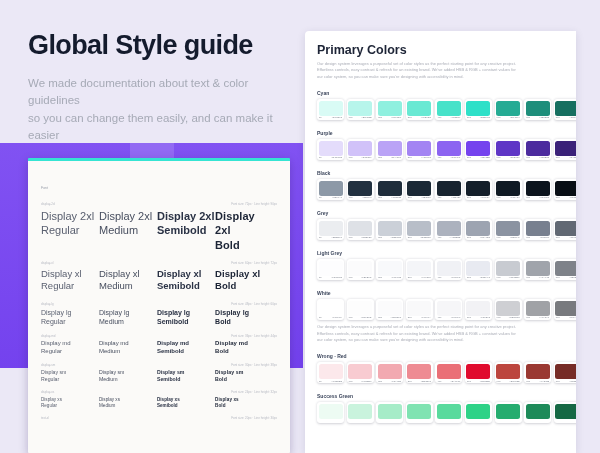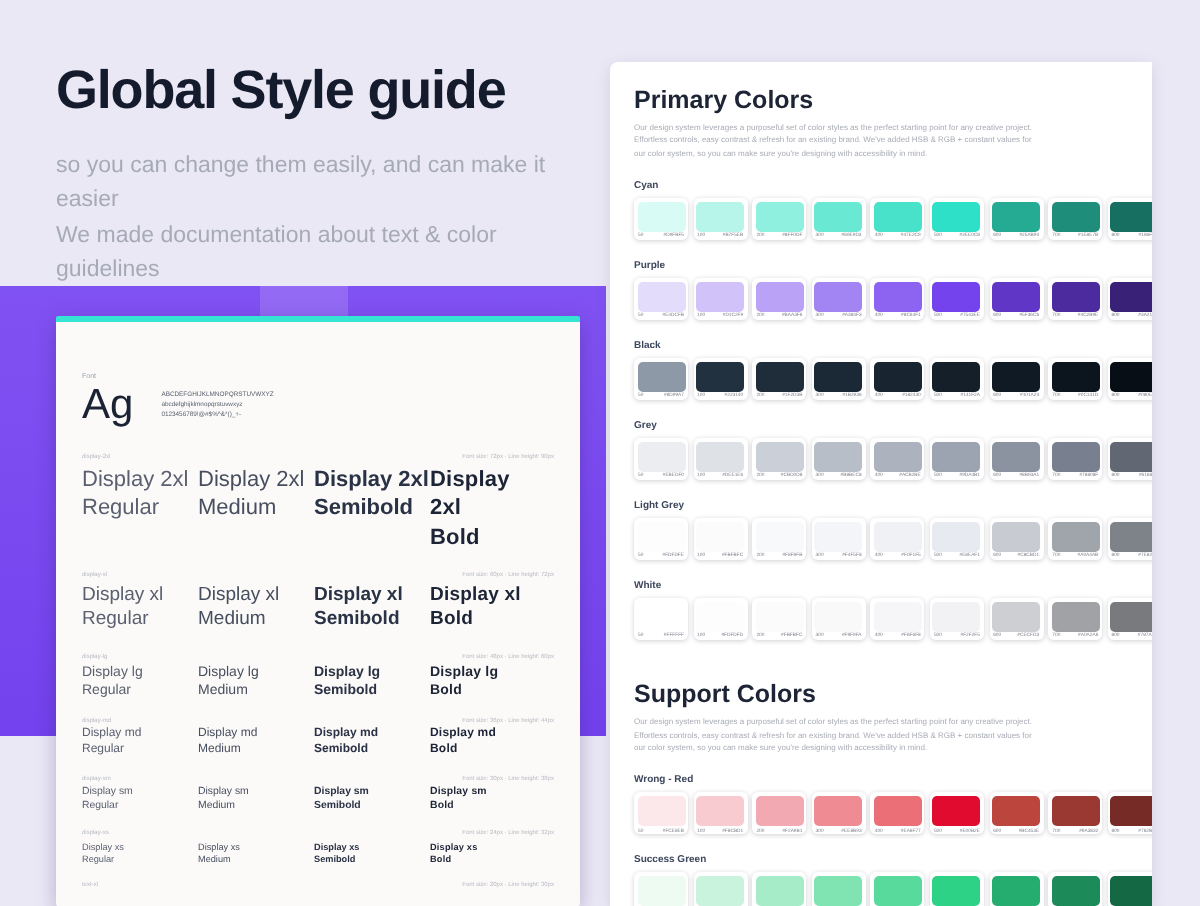--- a/index.html
+++ b/index.html
@@ -55,40 +55,32 @@
     height:4.5px; font-size:2.4px; color:#7A7F8A; padding:0 .5px; }
 </style>
 </head>
 <body>
 
 <div class="stage">
 
   <section class="hero">
     <h1>Global Style guide</h1>
     <div class="sub" id="hero-sub">
+        <div>We made documentation about text &amp; color guidelines</div>
         <div>so you can change them easily, and can make it easier</div>
-        <div>We made documentation about text &amp; color guidelines</div>
         <div>for developers.</div>
       </div>
   </section>
 
   <div class="purple-block">
     <div class="purple-stripe"></div>
   </div>
 
   <section class="typo-card">
     <div class="font-label">Font</div>
-    <div class="specimen-row">
-      <div class="ag">Ag</div>
-      <div class="alphabet" id="alphabet">
-          <div>ABCDEFGHIJKLMNOPQRSTUVWXYZ</div>
-          <div>abcdefghijklmnopqrstuvwxyz</div>
-          <div>0123456789!@#$%^&amp;*()_+-</div>
-        </div>
-    </div>
     <div id="typo-grid">
         <div class="trow">
           <div class="trow-meta">
             <span>display-2xl</span>
             <span>Font size: 72px · Line height: 90px</span>
           </div>
           <div class="trow-cells">
             <div class="tcell w400" style="font-size: 11px;">
               <div>Display 2xl</div>
               <div>Regular</div>
@@ -686,21 +678,20 @@
           </div>
           <div class="swatch">
             <div class="swatch-color" style="background: rgb(84, 86, 89);"></div>
             <div class="swatch-cap">
               <span>900</span>
               <span>#545659</span>
             </div>
           </div>
         </div>
       </div>
-      <h2 class="csection-title support">Support Colors</h2>
       <div class="cdesc">
         <div>Our design system leverages a purposeful set of color styles as the perfect starting point for any creative project.</div>
         <div>Effortless controls, easy contrast &amp; refresh for an existing brand. We've added HSB &amp; RGB + constant values for</div>
         <div>our color system, so you can make sure you're designing with accessibility in mind.</div>
       </div>
       <div class="cgroup">
         <div class="cgroup-label">Wrong - Red</div>
         <div class="swatch-row">
           <div class="swatch">
             <div class="swatch-color" style="background: rgb(252, 232, 235);"></div>

